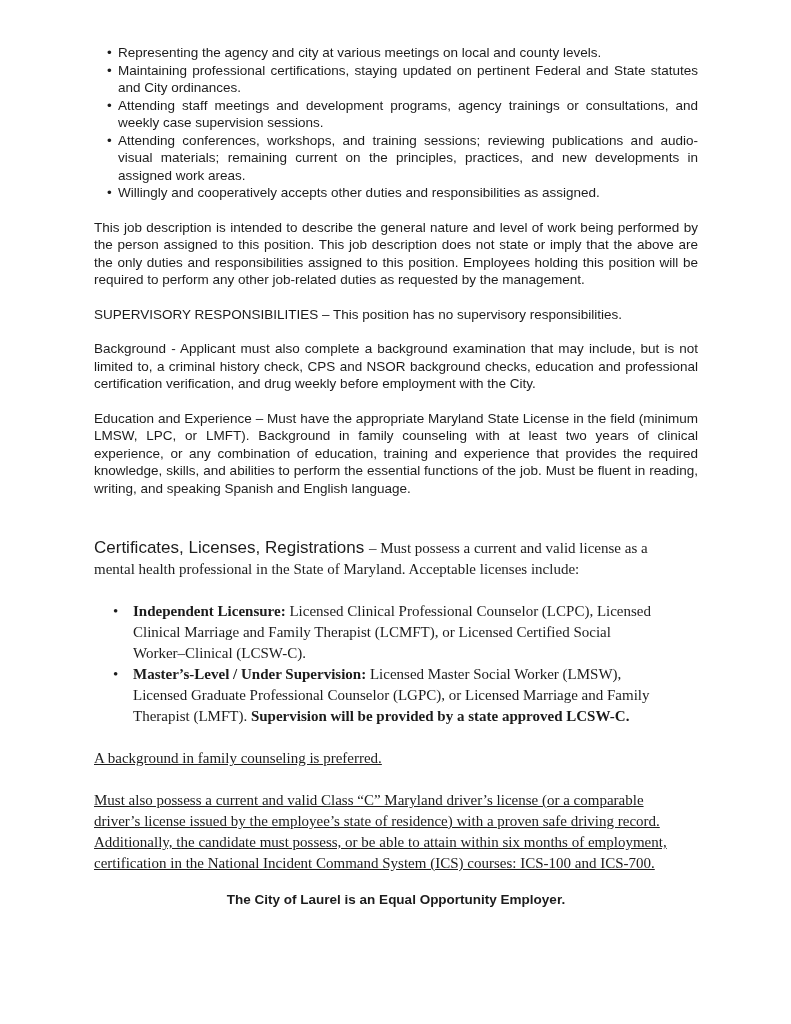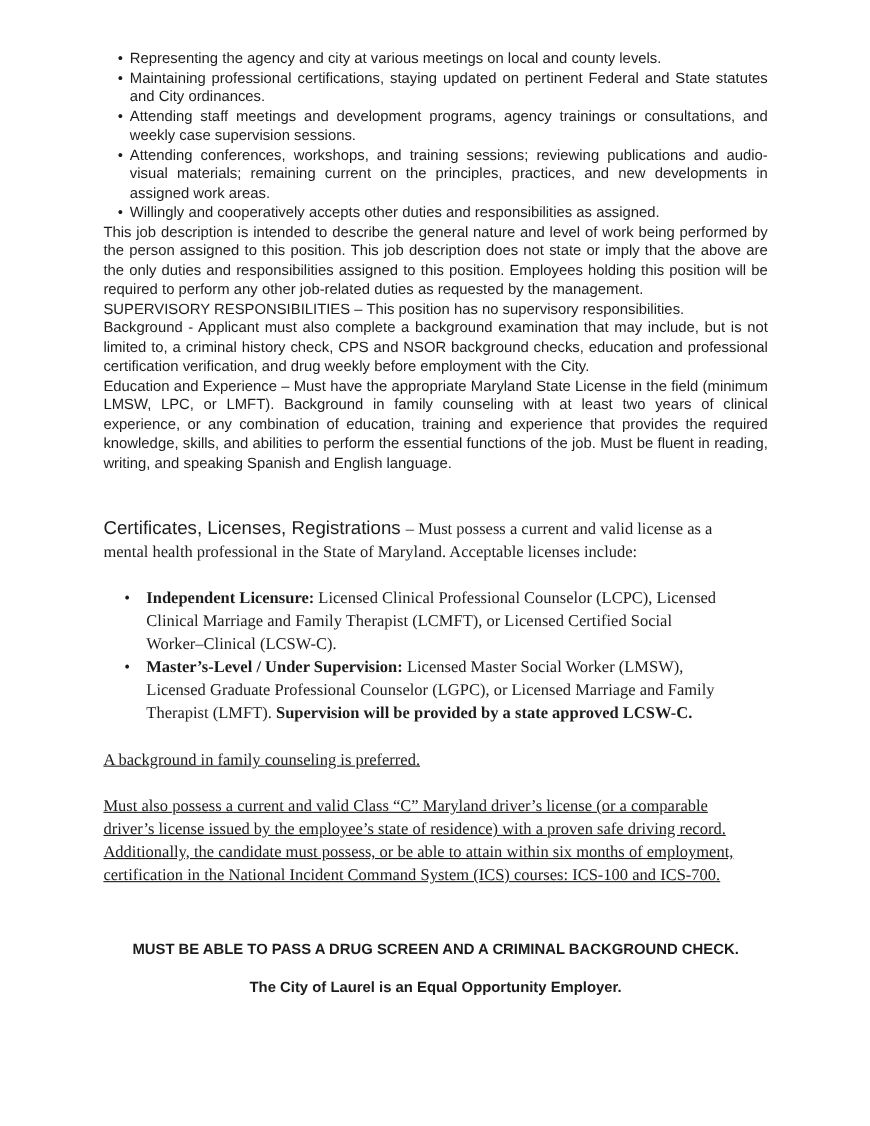--- a/index.html
+++ b/index.html
@@ -6,21 +6,21 @@
   .page{
     width:791px;height:1024px;background:#ffffff;color:#1c1c1c;
     box-sizing:border-box;padding:44px 93px 0 94px;margin:0 auto;
     font-family:"Liberation Sans","DejaVu Sans",sans-serif;
     overflow:hidden;
   }
   .sans{font-family:"Liberation Sans","DejaVu Sans",sans-serif;font-size:13.5px;line-height:17.5px;}
   .serif{font-family:"Liberation Serif","DejaVu Serif",serif;font-size:15px;line-height:21px;}
   .just{text-align:justify;}
   p{margin:0;}
-  .mt-1{}
+  .mt-1{margin-top:17px;}
   .mt-serif{margin-top:21px;}
   .mt-foot{margin-top:47px;}
   .mt-foot2{margin-top:17px;}
   ul.blist{list-style:none;margin:0;padding:0;}
   ul.sans-bullets{padding-left:13px;}
   ul.sans-bullets li{display:flex;}
   ul.sans-bullets .mk{flex:0 0 11px;}
   ul.sans-bullets .bt{flex:1;text-align:justify;}
   ul.serif-bullets{padding-left:19px;margin-top:21px;}
   ul.serif-bullets li{display:flex;}
@@ -80,17 +80,16 @@
     <li>
       <span class="mk">•</span>
       <span class="bt"><b>Master’s-Level / Under Supervision:</b><span> Licensed Master Social Worker (LMSW), Licensed Graduate Professional Counselor (LGPC), or Licensed Marriage and Family Therapist (LMFT). </span><b>Supervision will be provided by a state approved LCSW-C.</b></span>
     </li>
   </ul>
 
   <p class="serif serif-body mt-serif">A background in family counseling is preferred.</p>
 
   <p class="serif serif-body mt-serif">Must also possess a current and valid Class “C” Maryland driver’s license (or a comparable driver’s license issued by the employee’s state of residence) with a proven safe driving record. Additionally, the candidate must possess, or be able to attain within six months of employment, certification in the National Incident Command System (ICS) courses: ICS-100 and ICS-700.</p>
 
-  <p class="sans bold center mt-foot">MUST BE ABLE TO PASS A DRUG SCREEN AND A CRIMINAL BACKGROUND CHECK.</p>
 
   <p class="sans bold center mt-foot2">The City of Laurel is an Equal Opportunity Employer.</p>
 
 </div>
 
 </body></html>

